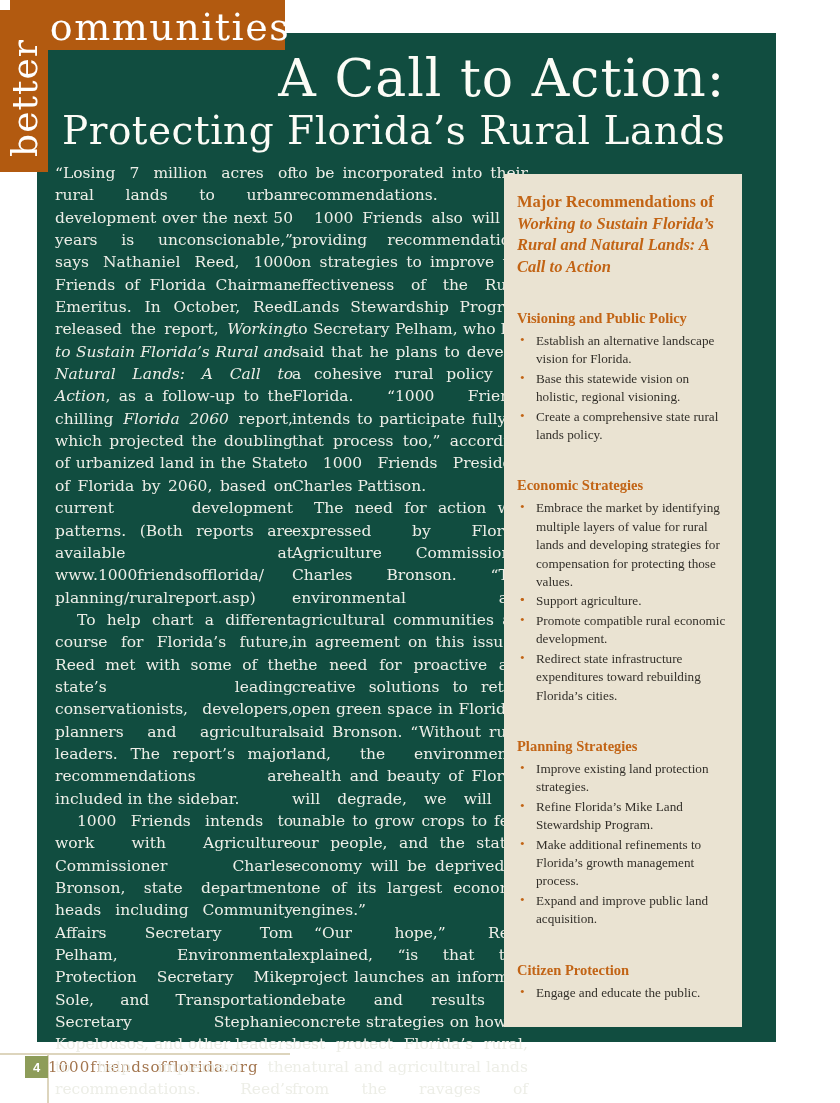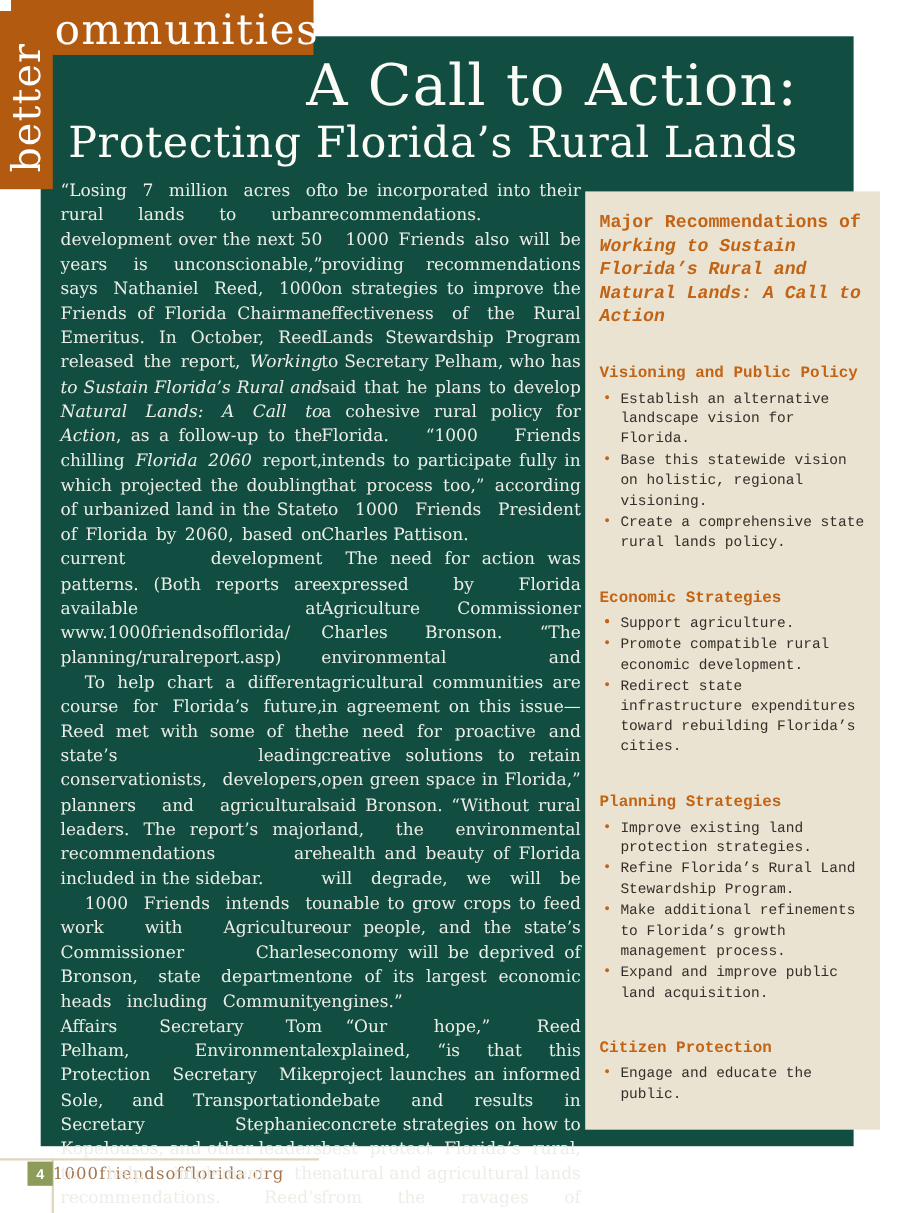--- a/index.html
+++ b/index.html
@@ -29,22 +29,22 @@
   .title-l2{font-size:39px;line-height:46px;letter-spacing:.5px;}
 
   .col{position:absolute;top:162px;color:var(--body-text);font-size:15.5px;line-height:22.35px;text-align:justify;z-index:4;}
   .col-1{left:55px;width:238px;}
   .col-2{left:292px;width:236px;}
   .col p{margin:0;}
   .col p + p{text-indent:22px;}
   .i{font-style:italic;}
   .b{font-weight:normal;}
 
-  .sidebar{position:absolute;left:532px;top:174px;width:268px;height:853px;background:var(--sidebar-cream);
-           box-sizing:border-box;padding:17px 12px 0 13px;font-family:Liberation Mono, monospace;z-index:4;}
+  .sidebar{position:absolute;left:504px;top:174px;width:238px;height:853px;background:var(--sidebar-cream);
+           box-sizing:border-box;padding:17px 12px 0 13px;font-family:Liberation Serif, serif;z-index:4;}
   .sb-title{color:var(--sidebar-orange);font-weight:bold;font-size:16.5px;line-height:21.5px;margin-bottom:8px;}
   .sb-section{margin-top:21px;}
   .sb-heading{color:var(--sidebar-orange);font-weight:bold;font-size:14.5px;line-height:18px;margin-bottom:5px;margin-top:32px;}
   .bullet{position:relative;padding-left:19px;font-size:13.2px;line-height:18.4px;color:var(--sidebar-text);margin-bottom:1px;}
   .bullet .marker{position:absolute;left:3px;top:-1px;color:var(--sidebar-orange);}
 
   .footer-rule{position:absolute;left:0;top:1053px;width:290px;height:2px;background:var(--rule-tan);}
   .footer-vrule{position:absolute;left:47px;top:1053px;width:2px;height:50px;background:var(--rule-tan);}
   .pagenum-box{position:absolute;left:25px;top:1056px;width:23px;height:22px;background:var(--olive-green);
                color:#fff;font-family:"Liberation Sans",sans-serif;font-weight:bold;font-size:13px;
@@ -86,30 +86,30 @@
     <div class="sb-title"><span>Major Recommendations of </span><span class="i">Working to Sustain Florida’s Rural and Natural Lands: A Call to Action</span></div>
     <div>
         <div class="sb-section">
           <div class="sb-heading">Visioning and Public Policy</div>
           <div class="bullet"><span class="marker">•</span><span>Establish an alternative landscape vision for Florida.</span></div>
           <div class="bullet"><span class="marker">•</span><span>Base this statewide vision on holistic, regional visioning.</span></div>
           <div class="bullet"><span class="marker">•</span><span>Create a comprehensive state rural lands policy.</span></div>
         </div>
         <div class="sb-section">
           <div class="sb-heading">Economic Strategies</div>
-          <div class="bullet"><span class="marker">•</span></div>
+          <div class="bullet"><span class="marker">•</span><span>Embrace the market by identifying multiple layers of value for rural lands and developing strategies for compensation for protecting those values.</span></div>
           <div class="bullet"><span class="marker">•</span></div>
           <div class="bullet"><span class="marker">•</span><span>Support agriculture.</span></div>
           <div class="bullet"><span class="marker">•</span><span>Promote compatible rural economic development.</span></div>
           <div class="bullet"><span class="marker">•</span><span>Redirect state infrastructure expenditures toward rebuilding Florida’s cities.</span></div>
         </div>
         <div class="sb-section">
           <div class="sb-heading">Planning Strategies</div>
           <div class="bullet"><span class="marker">•</span><span>Improve existing land protection strategies.</span></div>
-          <div class="bullet"><span class="marker">•</span><span>Refine Florida’s Rural Land Stewardship Program.</span></div>
+          <div class="bullet"><span class="marker">•</span><span>Refine Florida’s Mike Land Stewardship Program.</span></div>
           <div class="bullet"><span class="marker">•</span><span>Make additional refinements to Florida’s growth management process.</span></div>
           <div class="bullet"><span class="marker">•</span><span>Expand and improve public land acquisition.</span></div>
         </div>
         <div class="sb-section">
           <div class="sb-heading">Citizen Protection</div>
           <div class="bullet"><span class="marker">•</span><span>Engage and educate the public.</span></div>
         </div>
       </div>
   </div>
 

